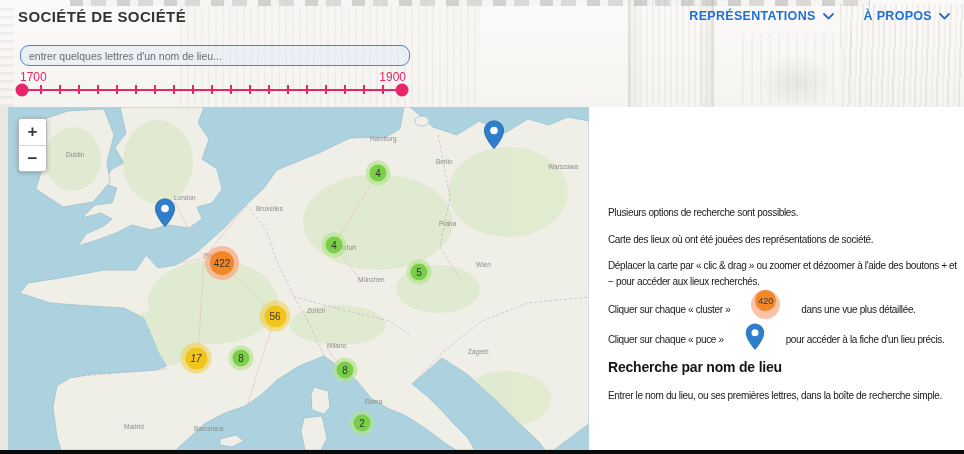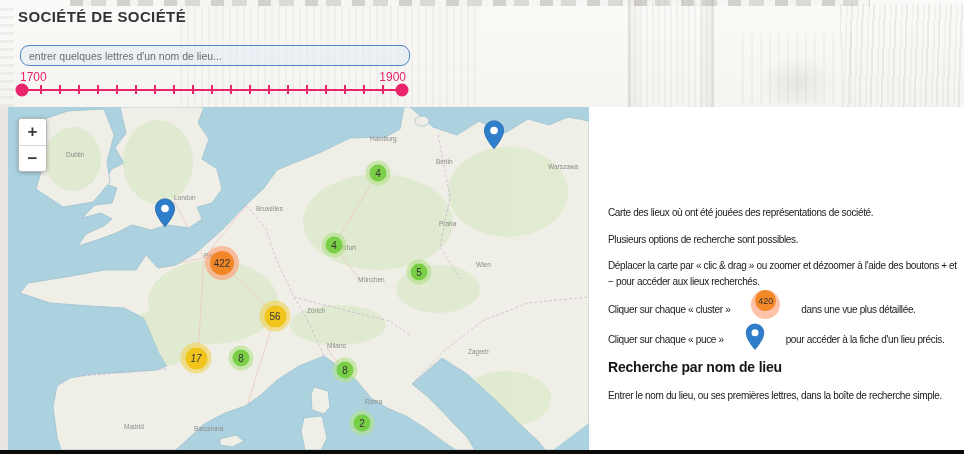--- a/index.html
+++ b/index.html
@@ -143,20 +143,34 @@
   <div class="header">
     <div class="tex tex-top"></div>
     <div class="tex tex-mid"></div>
     <div class="tex tex-column"></div>
     <div class="tex tex-candles"></div>
     <div class="tex tex-curtain"></div>
     <div class="tex tex-left"></div>
 
     <h1 class="site-title">SOCIÉTÉ DE SOCIÉTÉ</h1>
 
+    <div class="nav">
+      <div class="nav-item">
+        <span>REPRÉSENTATIONS</span>
+        <svg class="chev" width="11" height="7" viewBox="0 0 11 7">
+            <polyline points="1,1 5.5,5.5 10,1" fill="none" stroke="#1f6fd8" stroke-width="1.8" stroke-linecap="round" stroke-linejoin="round"></polyline>
+          </svg>
+      </div>
+      <div class="nav-item">
+        <span>À PROPOS</span>
+        <svg class="chev" width="11" height="7" viewBox="0 0 11 7">
+            <polyline points="1,1 5.5,5.5 10,1" fill="none" stroke="#1f6fd8" stroke-width="1.8" stroke-linecap="round" stroke-linejoin="round"></polyline>
+          </svg>
+      </div>
+    </div>
 
     <input class="search-input" type="text" placeholder="entrer quelques lettres d'un nom de lieu..." style="">
 
     <div class="timeline">
       <span class="tl-label start">1700</span>
       <span class="tl-label end">1900</span>
       <div class="tl-track">
         <div id="ticks">
             <div class="tl-tick" style="left: 0%;"></div>
             <div class="tl-tick" style="left: 5%;"></div>
@@ -310,22 +324,22 @@
             <circle cx="12" cy="11.5" r="4.2" fill="#fff"></circle>
           </svg></div>
         <div class="pin" style="left: 475px; top: 13px;"><svg width="22" height="30" viewBox="0 0 24 33">
             <path d="M12 1C6 1 1.5 5.6 1.5 11.5c0 7.6 8.2 17.2 10.5 20 2.3-2.8 10.5-12.4 10.5-20C22.5 5.6 18 1 12 1z" fill="#2f7ecb" stroke="#236aae" stroke-width="1"></path>
             <circle cx="12" cy="11.5" r="4.2" fill="#fff"></circle>
           </svg></div>
       </div>
   </div>
 
   <div class="panel">
+    <p>Plusieurs options de recherche sont possibles.</p>
     <p>Carte des lieux où ont été jouées des représentations de société.</p>
-    <p>Plusieurs options de recherche sont possibles.</p>
     <p>Déplacer la carte par « clic &amp; drag » ou zoomer et dézoomer à l'aide des boutons + et − pour accéder aux lieux recherchés.</p>
 
     <div class="icon-line">
       <span>Cliquer sur chaque « cluster »</span>
       <div class="mini-cluster">
         <div class="mini-cluster-inner">420</div>
       </div>
       <span>dans une vue plus détaillée.</span>
     </div>
 

